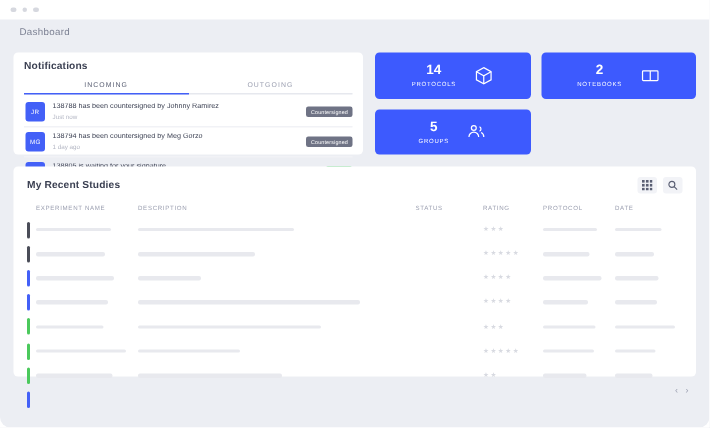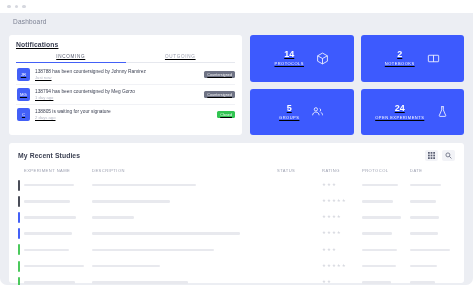--- a/index.html
+++ b/index.html
@@ -36,21 +36,21 @@
   }
   .crumbbar .crumb {
     font-size: 6.5px; color: #7c8193; letter-spacing: .2px;
   }
   
   .page {
     background: #eceef3;
     height: 255px;
     padding: 5px 9px 0 9px;
   }
-  .top-row { display: flex; gap: 8px; height: 100px; text-decoration: underline; }
+  .top-row { display: flex; gap: 8px; height: 68px; }
   
   .notif-card {
     flex: 0 0 233px;
     background: #fff;
     border-radius: 3px;
     padding: 6px 7px 0 7px;
   }
   .card-title { font-size: 6.8px; color: #3a3f51; font-weight: bold; letter-spacing: .1px; }
   .tabs { display: flex; margin-top: 6px; border-bottom: 1px solid #e6e8ee; }
   .tab {
@@ -225,32 +225,20 @@
           <div class="stat-icon">
             <svg width="13" height="13" viewBox="0 0 24 24" fill="none" stroke="#ffffff" stroke-width="1.5">
               <circle cx="9" cy="8" r="3"></circle>
                 <path d="M3 19c0-3.3 2.7-6 6-6s6 2.7 6 6"></path>
               <path d="M16 6.5a3 3 0 010 5.5"></path>
                 <path d="M18 13.5c2 .9 3.3 2.9 3.3 5.5"></path>
             </svg>
           </div>
         </div>
 
-        <div class="stat">
-          <div class="stat-text">
-            <div class="stat-num">24</div>
-            <div class="stat-label">OPEN EXPERIMENTS</div>
-          </div>
-          <div class="stat-icon">
-            <svg width="13" height="13" viewBox="0 0 24 24" fill="none" stroke="#ffffff" stroke-width="1.5">
-              <path d="M9.5 3h5"></path>
-                <path d="M10.5 3v6L6 19.5a1.2 1.2 0 001 1.5h10a1.2 1.2 0 001-1.5L13.5 9V3"></path>
-            </svg>
-          </div>
-        </div>
 
       </div>
     </div>
 
     <div class="studies">
       <div class="studies-head">
         <div class="card-title">My Recent Studies</div>
         <div class="icon-btns">
           <div class="icon-btn">
             <svg width="7" height="7" viewBox="0 0 12 12" fill="#5a5f73">

